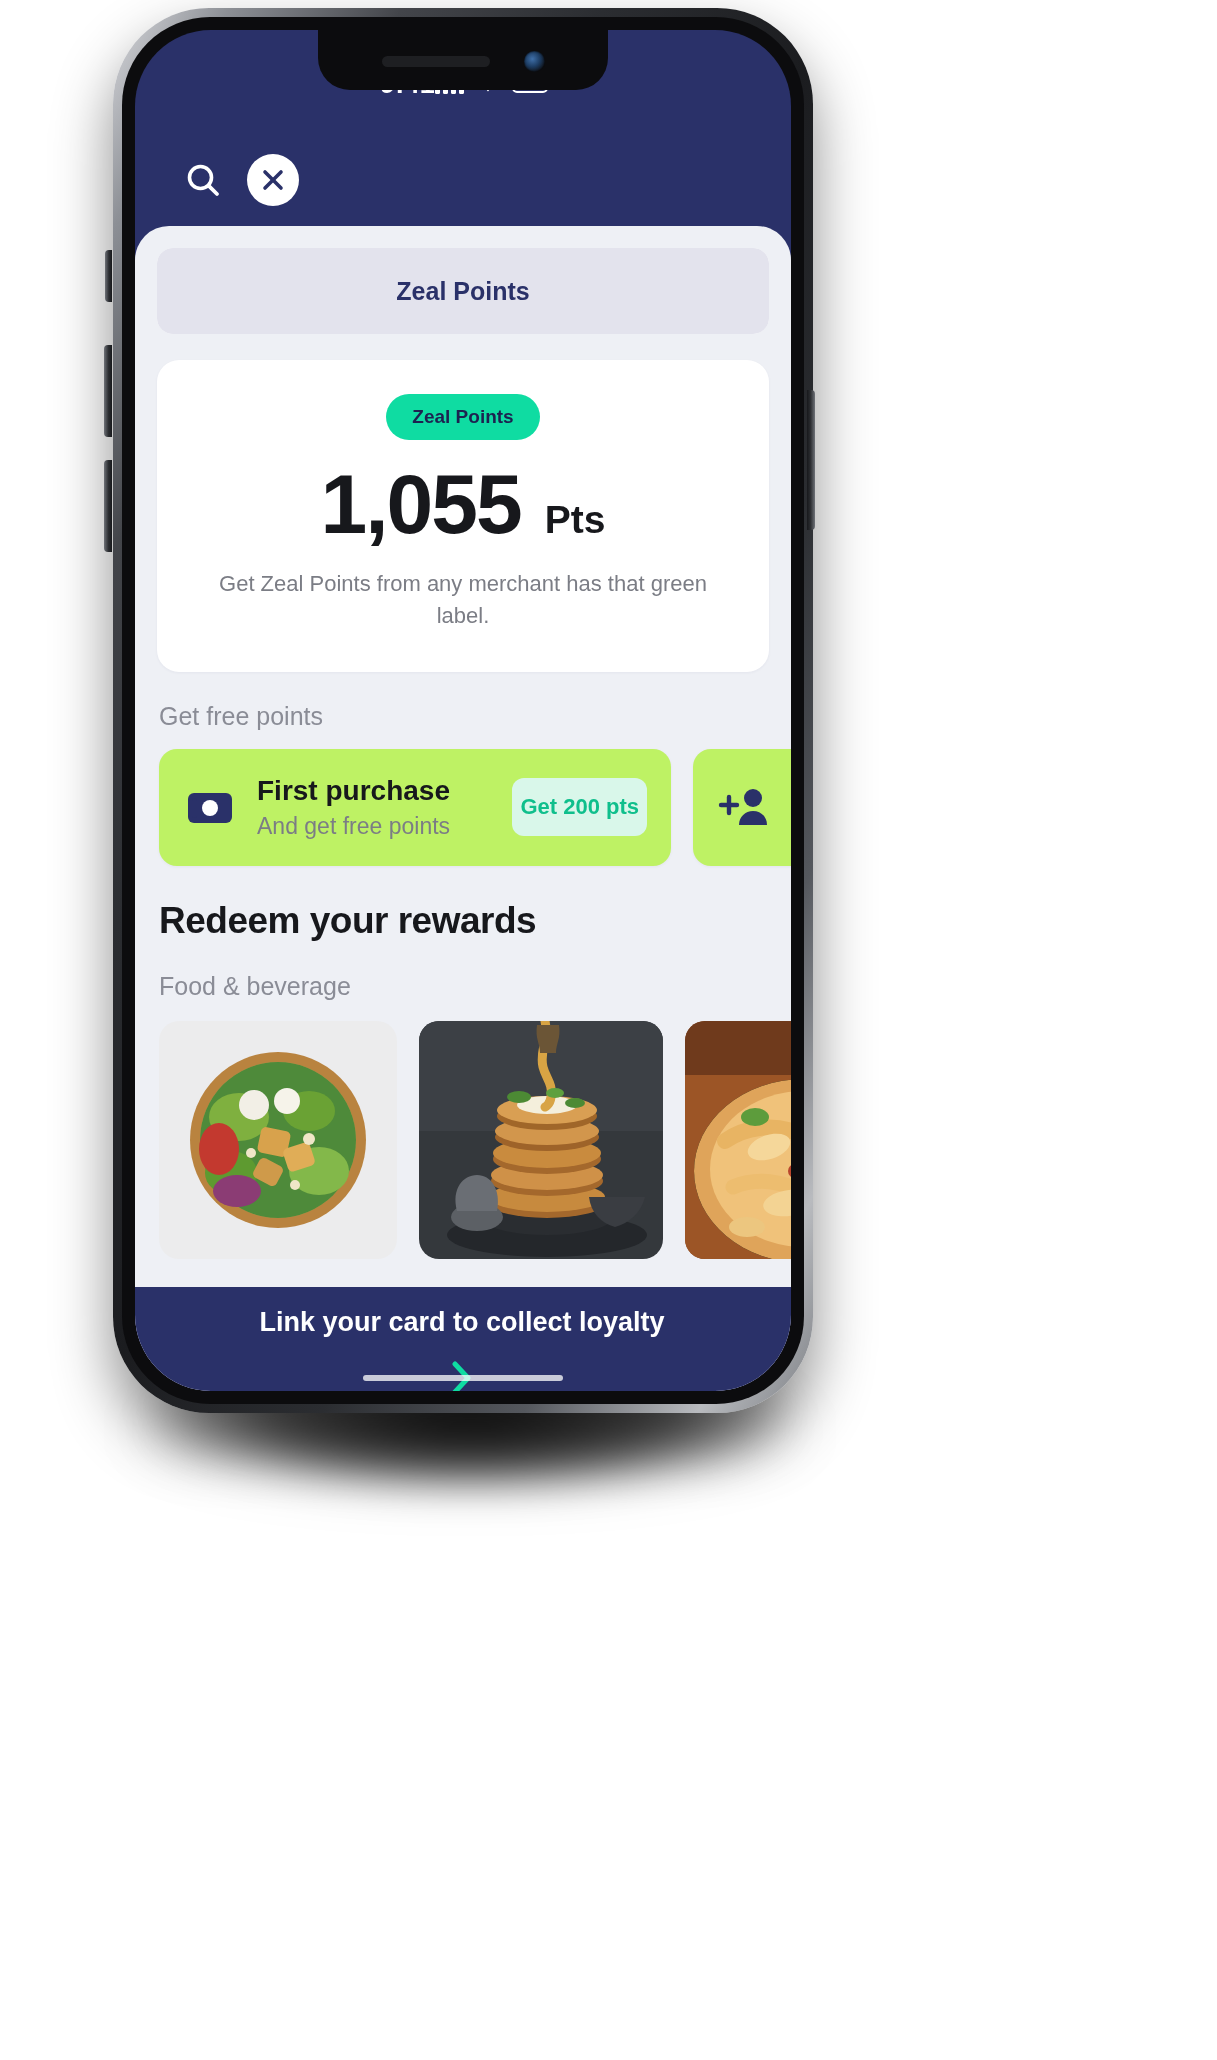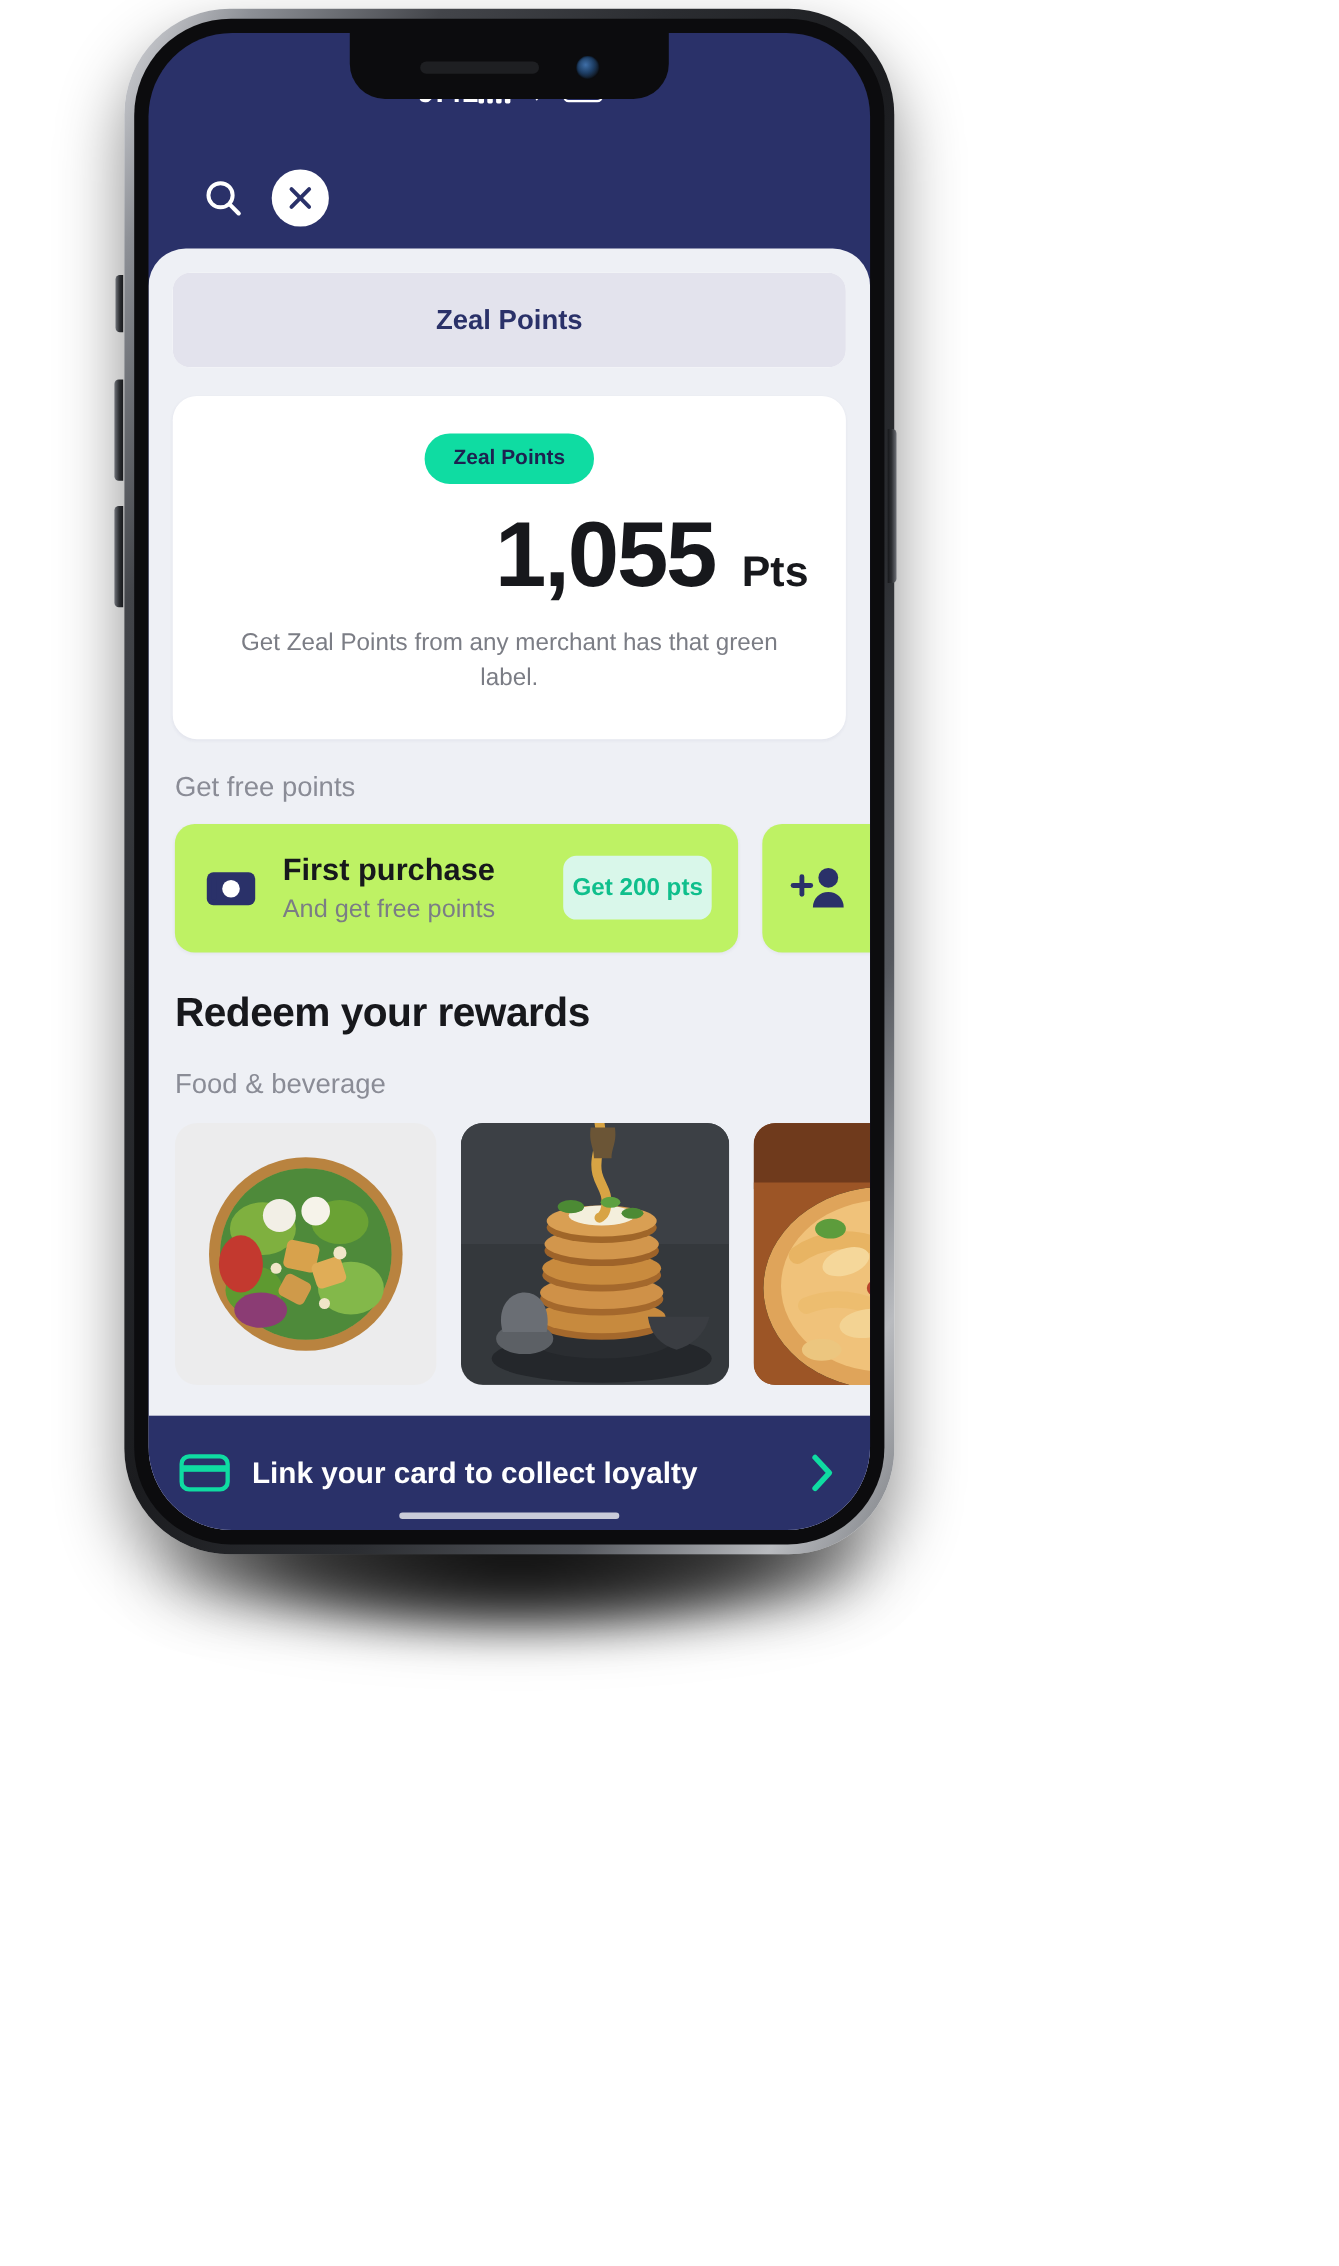--- a/index.html
+++ b/index.html
@@ -132,21 +132,21 @@
   
   .points-card {
     margin: 26px 22px 0 22px; background: #fff; border-radius: 22px;
     padding: 34px 34px 40px 34px; text-align: center;
     box-shadow: 0 1px 3px rgba(40,45,90,0.05);
   }
   .zp-badge {
     display: inline-block; background: #0fdca2; color: #1d2250;
     font-size: 19px; font-weight: 700; padding: 12px 26px; border-radius: 26px;
   }
-  .points-row { display: flex; align-items: baseline; justify-content: flex-end; gap: 24px; margin-top: 22px; }
+  .points-row { display: flex; align-items: baseline; justify-content: center; gap: 24px; margin-top: 22px; }
   .points-num { font-size: 84px; font-weight: 700; color: #17181c; letter-spacing: -2px; line-height: 1; }
   .points-unit { font-size: 39px; font-weight: 700; color: #17181c; }
   .points-desc { margin-top: 22px; font-size: 22px; line-height: 1.45; color: #7b7d85; }
 
   
   .section-label { margin: 30px 0 0 24px; font-size: 25px; color: #8a8c96; font-weight: 400; }
   .section-title { margin: 34px 0 0 24px; font-size: 37px; font-weight: 700; color: #17181c; letter-spacing: -0.5px; }
 
   
   .carousel { display: flex; gap: 22px; padding: 18px 0 0 24px; }
@@ -167,21 +167,21 @@
 
   
   .tiles { display: flex; gap: 22px; padding: 20px 0 0 24px; }
   .tile { flex: 0 0 auto; width: 238px; height: 238px; border-radius: 20px; overflow: hidden; position: relative; }
   .tile.wide { width: 244px; }
 
   
   .bottom-bar {
     position: absolute; left: 0; right: 0; bottom: 0; height: 104px;
     background: #2a3169; display: flex; align-items: center;
-    padding: 0 30px 0 28px; gap: 20px; z-index: 14;
+    padding: 0 30px 0 28px; gap: 20px; z-index: 14; flex-direction: column;
   }
   .bb-text { flex: 1; color: #fff; font-size: 27px; font-weight: 700; }
   .bb-chevron { color: #0fdca2; display: flex; }
 
   
   .home-ind {
     position: absolute; bottom: 10px; left: 50%; transform: translateX(-50%);
     width: 200px; height: 6px; border-radius: 3px; background: rgba(255,255,255,0.75); z-index: 16;
   }
 </style>

